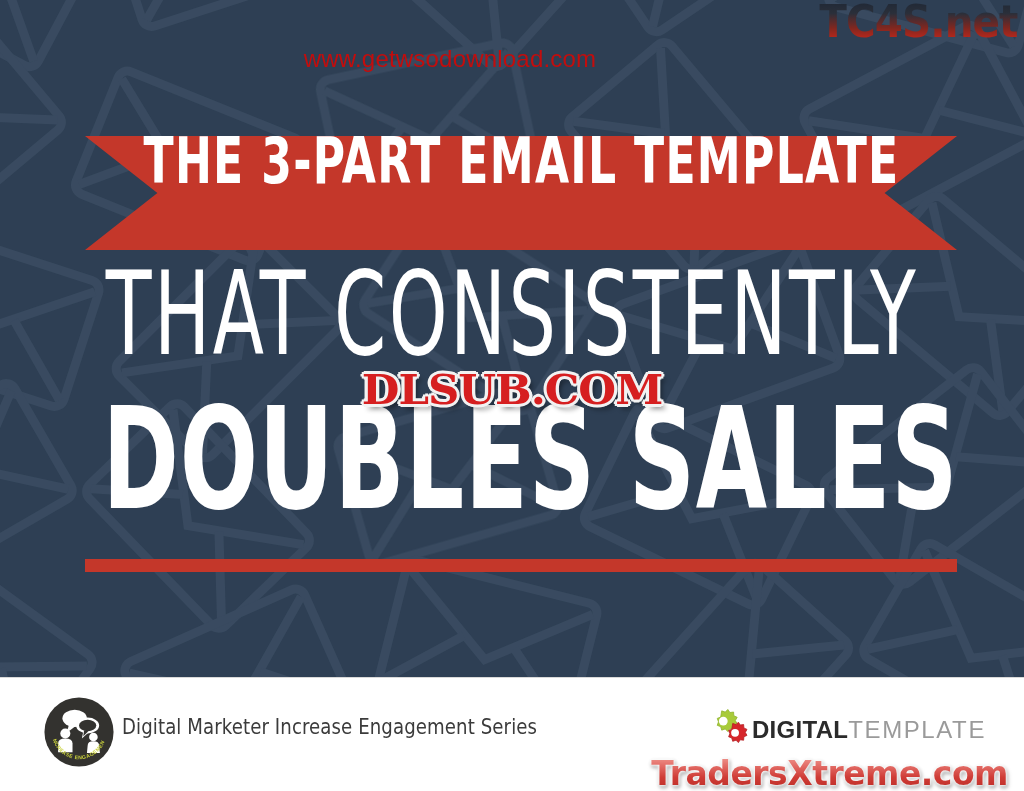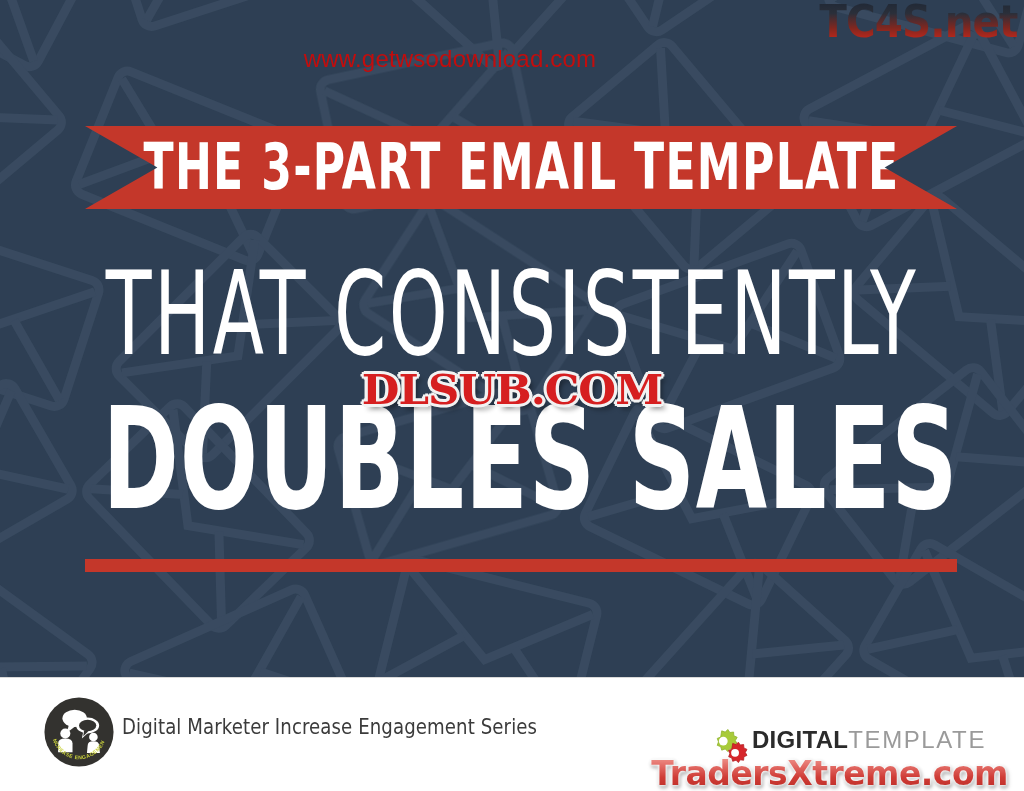--- a/index.html
+++ b/index.html
@@ -63,36 +63,35 @@
     -webkit-background-clip: text;
     background-clip: text;
     color: transparent;
     text-shadow: none;
     white-space: nowrap;
   }
 
   
   #ribbon {
     position: absolute;
-    left: 85px; top: 126px;
+    left: 85px; top: 136px;
     width: 872px;
-    height: 83px;
+    height: 114px;
     background: #c4372a;
     -webkit-clip-path: polygon(0 0, 100% 0, 100% 100%, 100% 100%, 91.5% 50%, 100% 0,
                                100% 0, 100% 100%, 0 100%, 8.5% 50%);
     clip-path: polygon(
         0% 0%,
         100% 0%,
         91.7% 50%,
         100% 100%,
         0% 100%,
         8.3% 50%
     );
     display: flex;
-    align-items: center;
     justify-content: center;
   }
   #ribbon-text {
     color: #ffffff;
     font-family: "DejaVu Sans Condensed", "Liberation Sans Narrow", "Liberation Sans", sans-serif;
     font-weight: bold;
     font-size: 57px;
     letter-spacing: 1.5px;
     transform: scaleX(0.86) scaleY(1.12);
     white-space: nowrap;
@@ -179,23 +178,22 @@
     white-space: nowrap;
     transform: scaleX(0.96);
     transform-origin: left center;
   }
 
   
   #dm-logo {
     position: absolute;
     right: 38px; top: 706px;
     display: flex;
-    align-items: flex-start;
-    white-space: nowrap;
-    margin-top: 20px;
+    align-items: flex-end;
+    white-space: nowrap;
   }
   #dm-gears { width: 44px; height: 38px; margin-right: 2px; }
   #dm-bold {
     font-family: "Liberation Sans", sans-serif;
     font-weight: bold;
     font-size: 24px;
     color: #2b2b2b;
     letter-spacing: 0.3px;
   }
   #dm-light {

